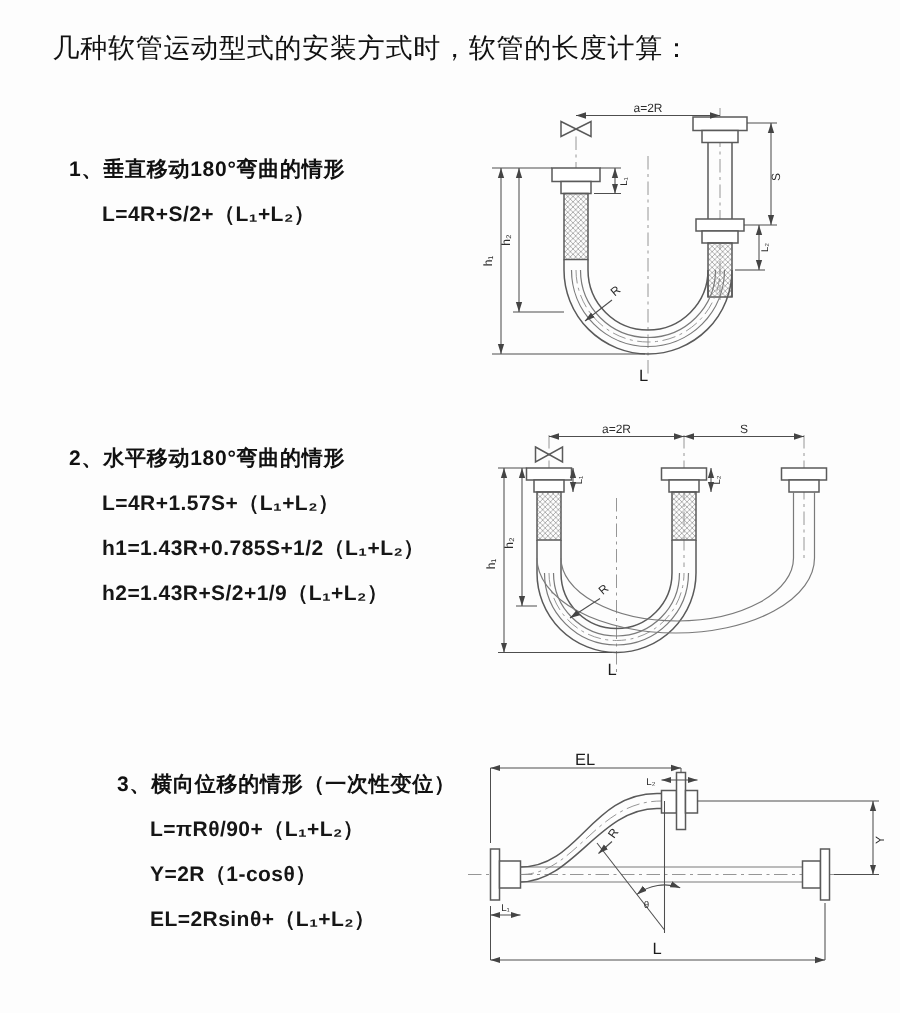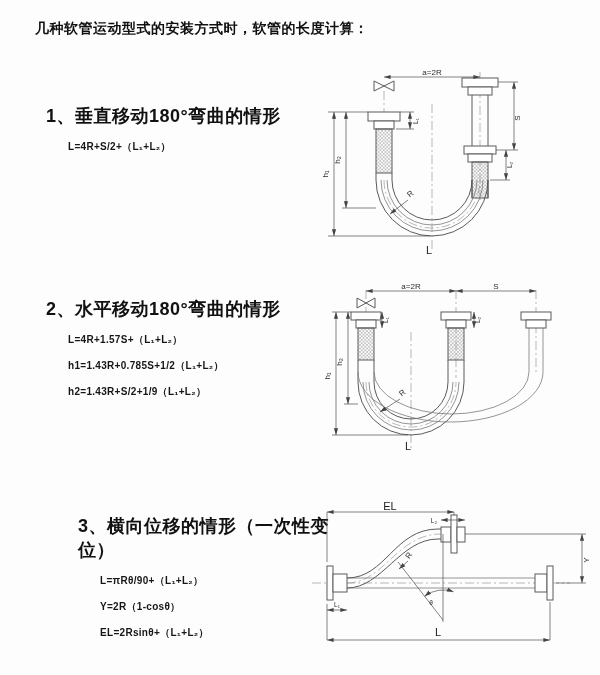--- a/index.html
+++ b/index.html
@@ -3,26 +3,26 @@
 <meta charset="utf-8">
 <style>
   html,body{margin:0;padding:0;}
   body{
     width:600px;height:675px;position:relative;background:#fdfdfd;
     font-family:"Liberation Sans","DejaVu Sans",sans-serif;
     color:#1e1e1e;overflow:hidden;
   }
   .title{
     position:absolute;left:35px;top:20px;
-    font-size:14px;font-weight:bold;letter-spacing:0.5px;color:#111;
+    font-size:18px;font-weight:normal;letter-spacing:0.5px;color:#111;
   }
   .section-text{position:absolute;width:275px;}
-  .sec-heading{font-size:18px;font-weight:bold;letter-spacing:0.5px;color:#111;}
+  .sec-heading{font-size:14px;font-weight:bold;letter-spacing:0.5px;color:#111;}
   .formula{
-    font-size:10px;font-weight:bold;color:#161616;
+    font-size:14px;font-weight:bold;color:#161616;
     padding-left:22px;margin-top:12px;letter-spacing:0.3px;
   }
   .diagram{position:absolute;}
   
   .pl{stroke:#5a5a5a;stroke-width:1;fill:none;}
   .pf{stroke:#5a5a5a;stroke-width:1;fill:#fff;}
   .gh{stroke:#7a7a7a;stroke-width:0.8;fill:none;}
   .dl{stroke:#4e4e4e;stroke-width:0.7;fill:none;}
   .cl{stroke:#8a8a8a;stroke-width:0.6;fill:none;stroke-dasharray:9 3 2 3;}
   text.dt{font-size:8px;fill:#2c2c2c;font-family:"Liberation Sans","DejaVu Sans",sans-serif;}

